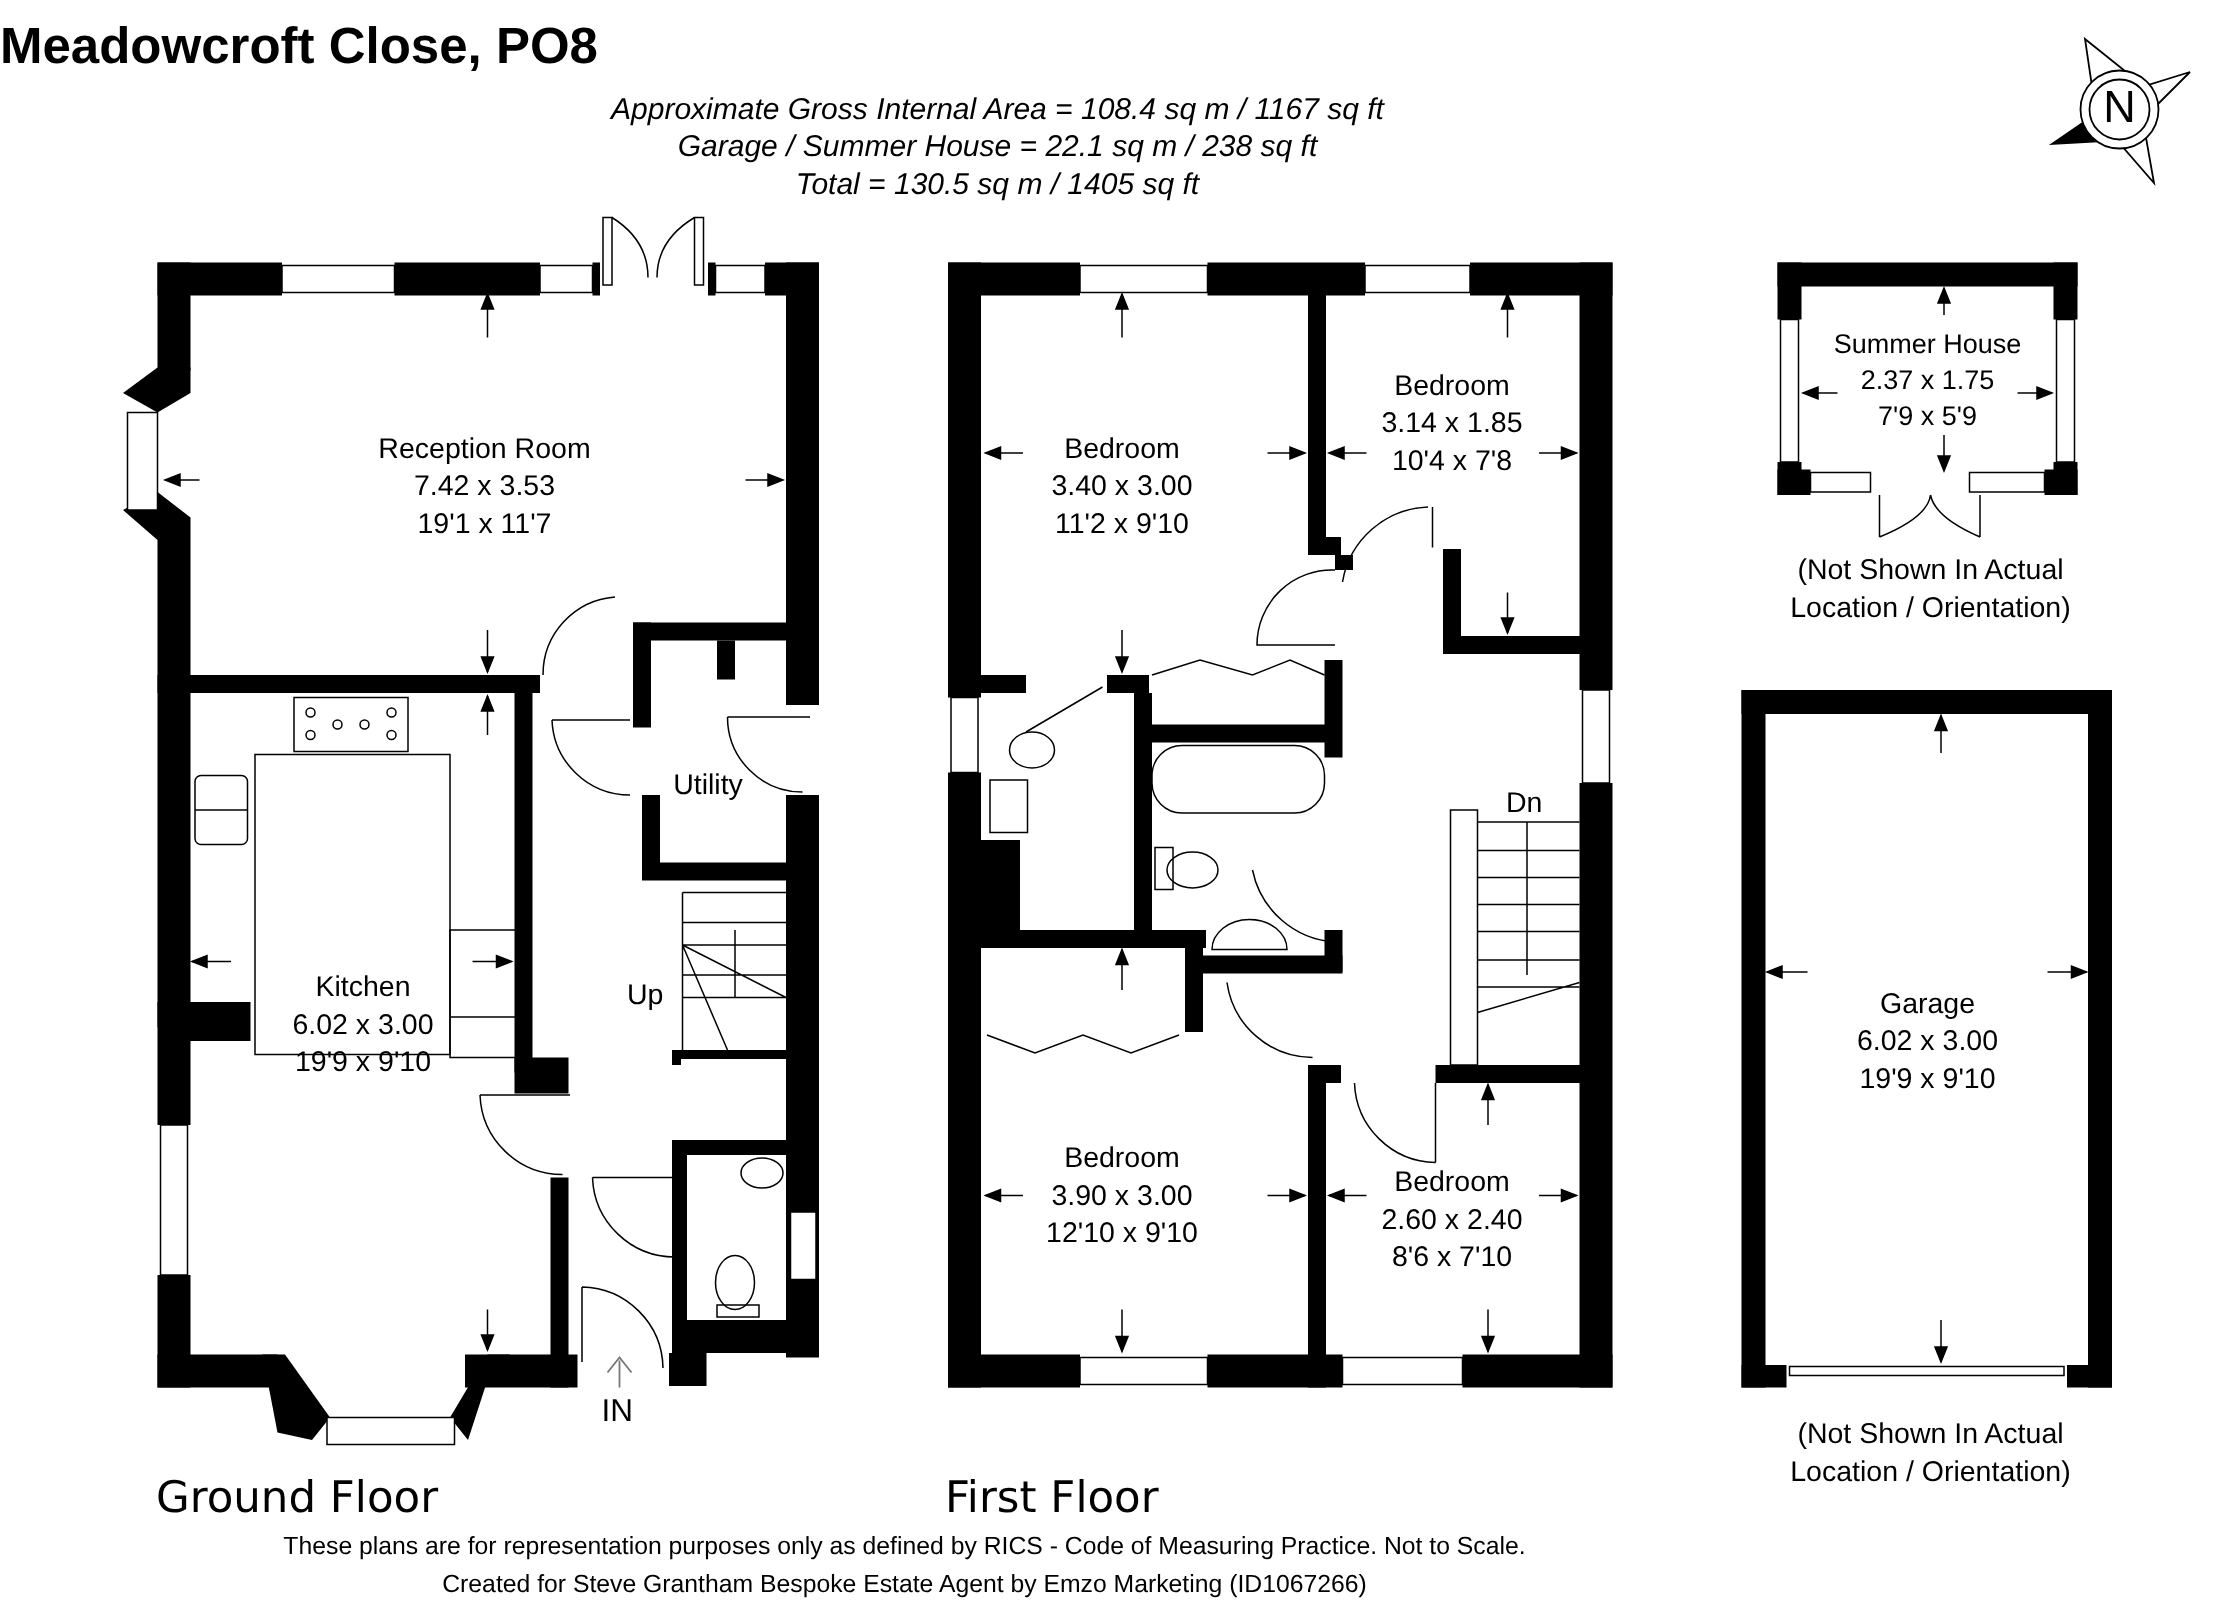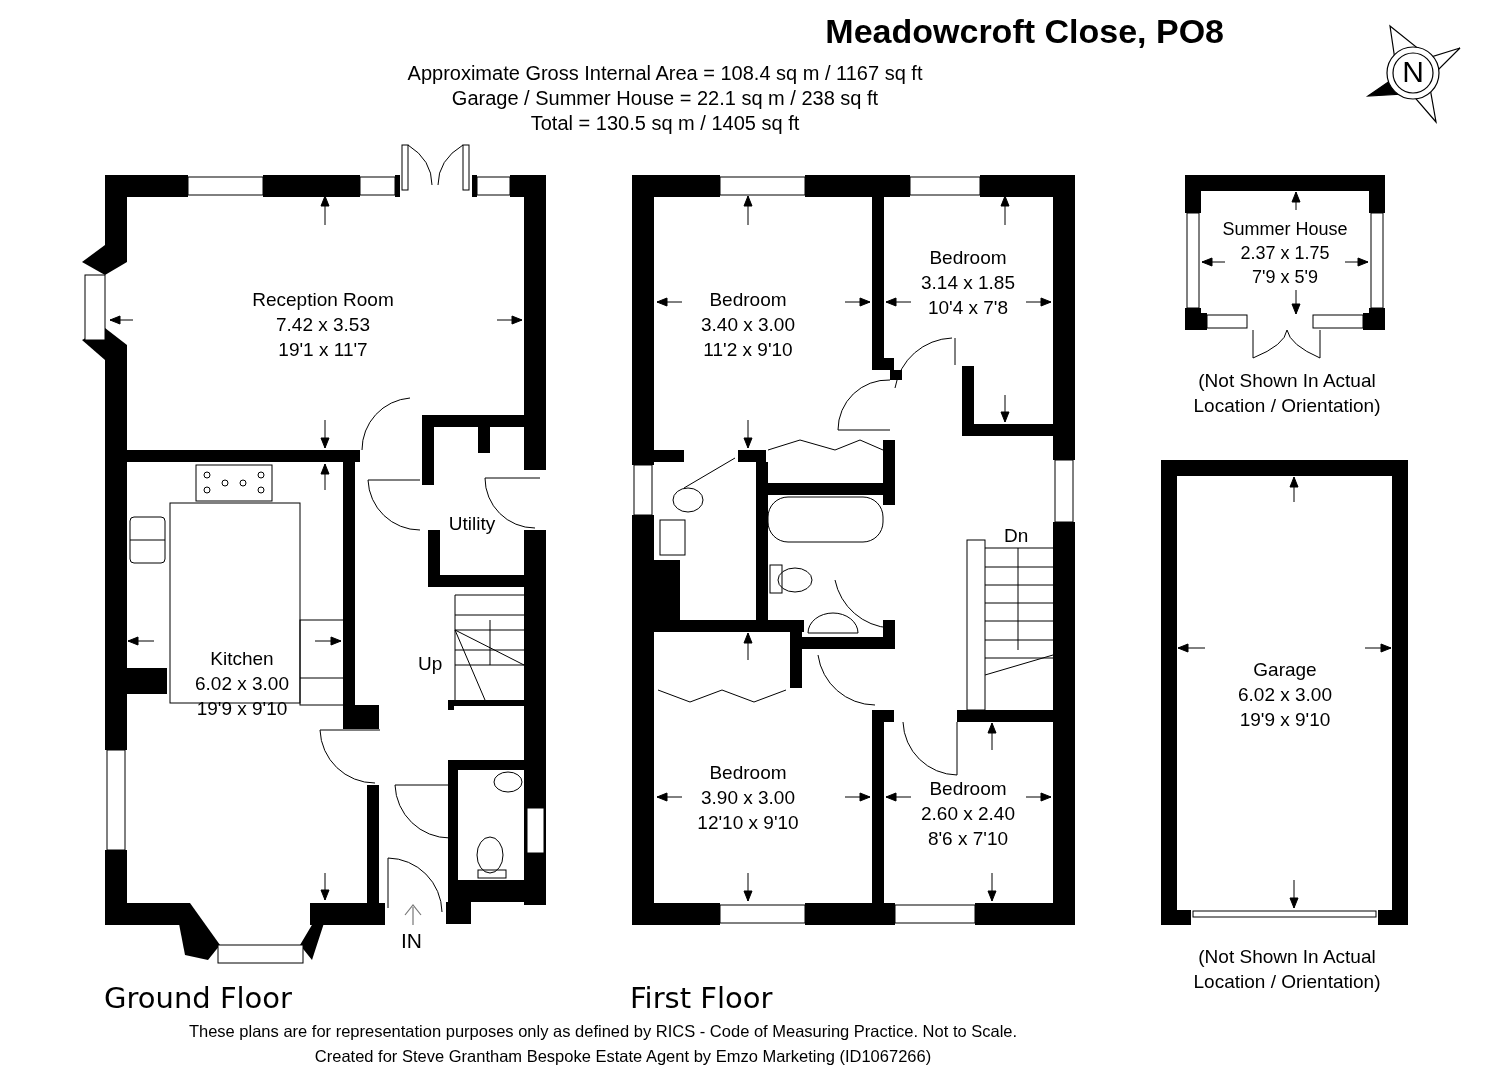--- a/index.html
+++ b/index.html
@@ -1,19 +1,19 @@
 <!DOCTYPE html>
 <html><head>
 <meta charset="utf-8">
 <style>
   html, body { margin:0; padding:0; background:#ffffff; }
   body { width:1490px; height:1080px; position:relative; overflow:hidden; font-family:"Liberation Sans", sans-serif; color:#000; }
   .abs { position:absolute; }
-  .title { left:0; width:1224px; top:12px; text-align:right; font-weight:bold; font-size:34px; }
-  .subline { left:0; width:1330px; text-align:center; font-size:20px; }
+  .title { left:0; width:1224px; top:12px; text-align:left; font-weight:bold; font-size:34px; }
+  .subline { left:0; width:1330px; text-align:center; font-size:20px;font-style:italic; }
   .floor-label { font-family:"DejaVu Sans", sans-serif; font-weight:normal; font-size:29px; }
   .footer { left:0; width:1206px; text-align:center; font-size:16.5px; }
   svg.plan { position:absolute; left:0; top:0; }
   .note { text-align:center; font-size:19px; line-height:25px; }
 </style>
 </head>
 <body>
 
 <div class="abs title">Meadowcroft Close, PO8</div>
 <div class="abs subline" style="top:62px">Approximate Gross Internal Area = 108.4 sq m / 1167 sq ft</div>
@@ -331,13 +331,13 @@
 </div>
 <div class="abs note" style="left:1170px; top:944px; width:234px;">
   <div>(Not Shown In Actual</div>
   <div>Location / Orientation)</div>
 </div>
 
 <div class="abs floor-label" style="left:104px; top:981px;">Ground Floor</div>
 <div class="abs floor-label" style="left:630px; top:981px;">First Floor</div>
 
 <div class="abs footer" style="top:1022px;">These plans are for representation purposes only as defined by RICS - Code of Measuring Practice. Not to Scale.</div>
-<div class="abs footer" style="top:1047px;padding-left:20px;">Created for Steve Grantham Bespoke Estate Agent by Emzo Marketing (ID1067266)</div>
+<div class="abs footer" style="top:1047px;">Created for Steve Grantham Bespoke Estate Agent by Emzo Marketing (ID1067266)</div>
 
 </body></html>

